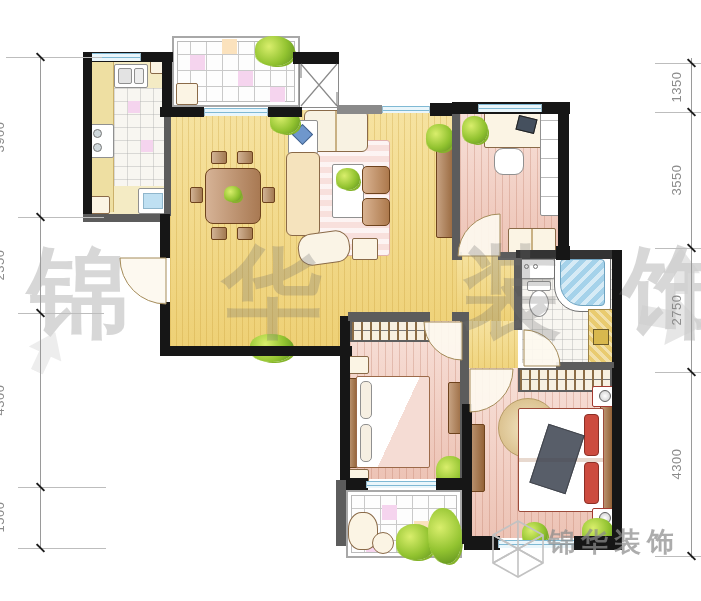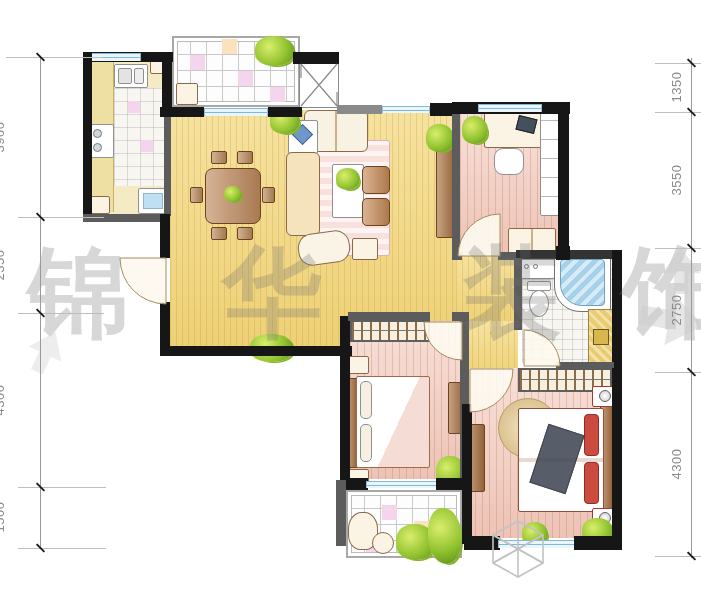--- a/index.html
+++ b/index.html
@@ -220,20 +220,21 @@
   <div class="wm-arrow" style="left:646px;top:288px;width:52px;height:64px;transform:rotate(100deg);"></div>
   <div class="wm-arrow" style="left:28px;top:330px;width:36px;height:44px;transform:rotate(25deg);background:rgba(215,215,215,.45);"></div>
 
   <svg class="ovl" width="60" height="62" viewBox="0 0 60 62" style="left:488px;top:518px;">
     <g fill="none" stroke="#c2c2c2" stroke-width="1.6">
       <polygon points="30,3 55,17 55,45 30,59 5,45 5,17"></polygon>
       <path d="M30,3 L30,31 M5,17 L30,31 M55,17 L30,31 M30,31 L30,59 M5,45 L30,31 M55,45 L30,31"></path>
       <path d="M5,17 L55,45 M55,17 L5,45"></path>
     </g>
   </svg>
+  <div class="fb-brand" style="left:548px;top:524px;">锦华装饰</div>
 
   <div class="dimline" style="left:691px;top:58px;height:500px;"></div>
   <div class="ext" style="left:655px;top:63px;width:46px;"></div>
   <div class="ext" style="left:655px;top:112px;width:46px;"></div>
   <div class="ext" style="left:655px;top:248px;width:46px;"></div>
   <div class="ext" style="left:655px;top:372px;width:46px;"></div>
   <div class="ext" style="left:655px;top:556px;width:46px;"></div>
   <div class="tickm" style="left:686px;top:62px;"></div>
   <div class="tickm" style="left:686px;top:111px;"></div>
   <div class="tickm" style="left:686px;top:247px;"></div>

